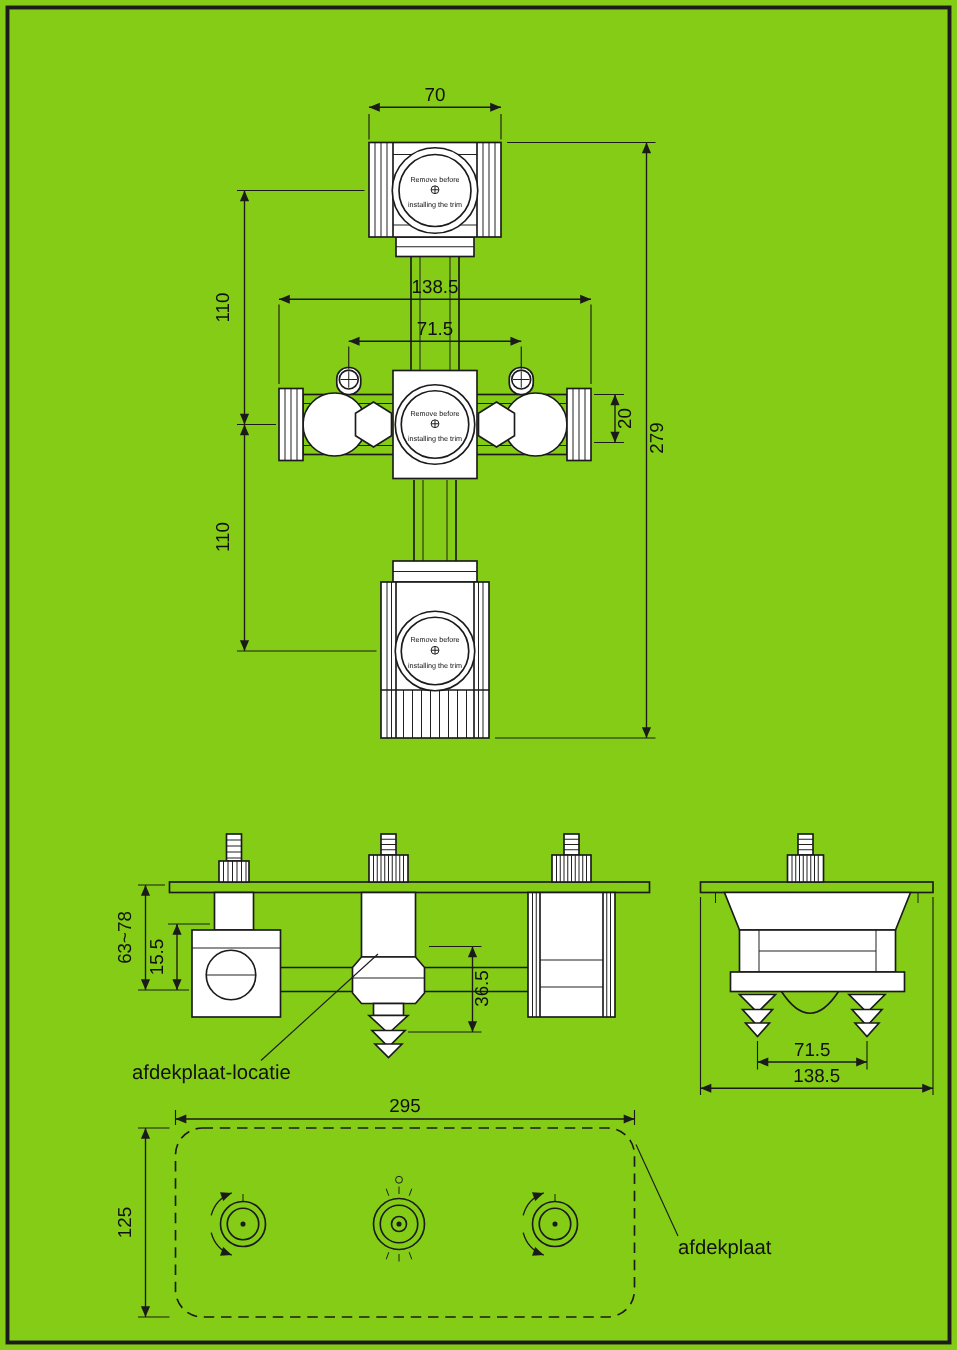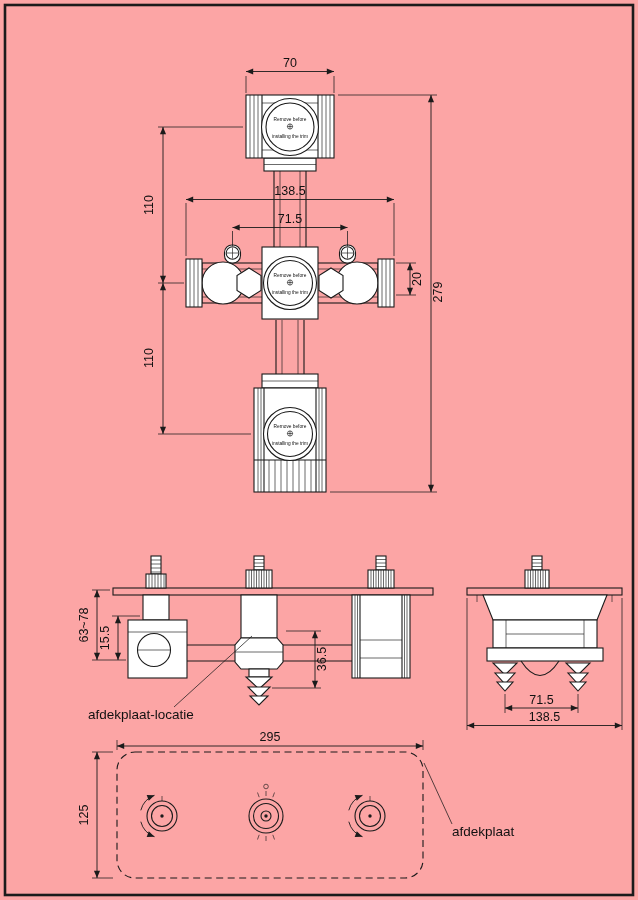--- a/index.html
+++ b/index.html
@@ -1,16 +1,16 @@
 <!DOCTYPE html>
 <html><head>
 <meta charset="utf-8">
 <style>
   html,body{margin:0;padding:0;background:#fff}
-  .page{width:638px;height:900px;position:relative;background:#fca5a5;font-family:"Liberation Sans",sans-serif;overflow:hidden}
+  .page{width:638px;height:900px;position:relative;background:#84cc16;font-family:"Liberation Sans",sans-serif;overflow:hidden}
   svg{display:block}
   .ln{stroke:#1b1b1b;stroke-width:1.1;fill:none}
   .lnw{stroke:#1b1b1b;stroke-width:1.1;fill:#fff}
   .thin{stroke:#1b1b1b;stroke-width:0.65;fill:none}
   .dim{stroke:#1b1b1b;stroke-width:0.9;fill:none}
   .ext{stroke:#1b1b1b;stroke-width:0.75;fill:none}
   .dimtxt{font:12.5px "Liberation Sans",sans-serif;fill:#111;text-anchor:middle}
   .lbl{font:13.5px "Liberation Sans",sans-serif;fill:#111}
   .cap{font:4.8px "Liberation Sans",sans-serif;fill:#111;text-anchor:middle}
   .dot{fill:#1b1b1b;stroke:none}

